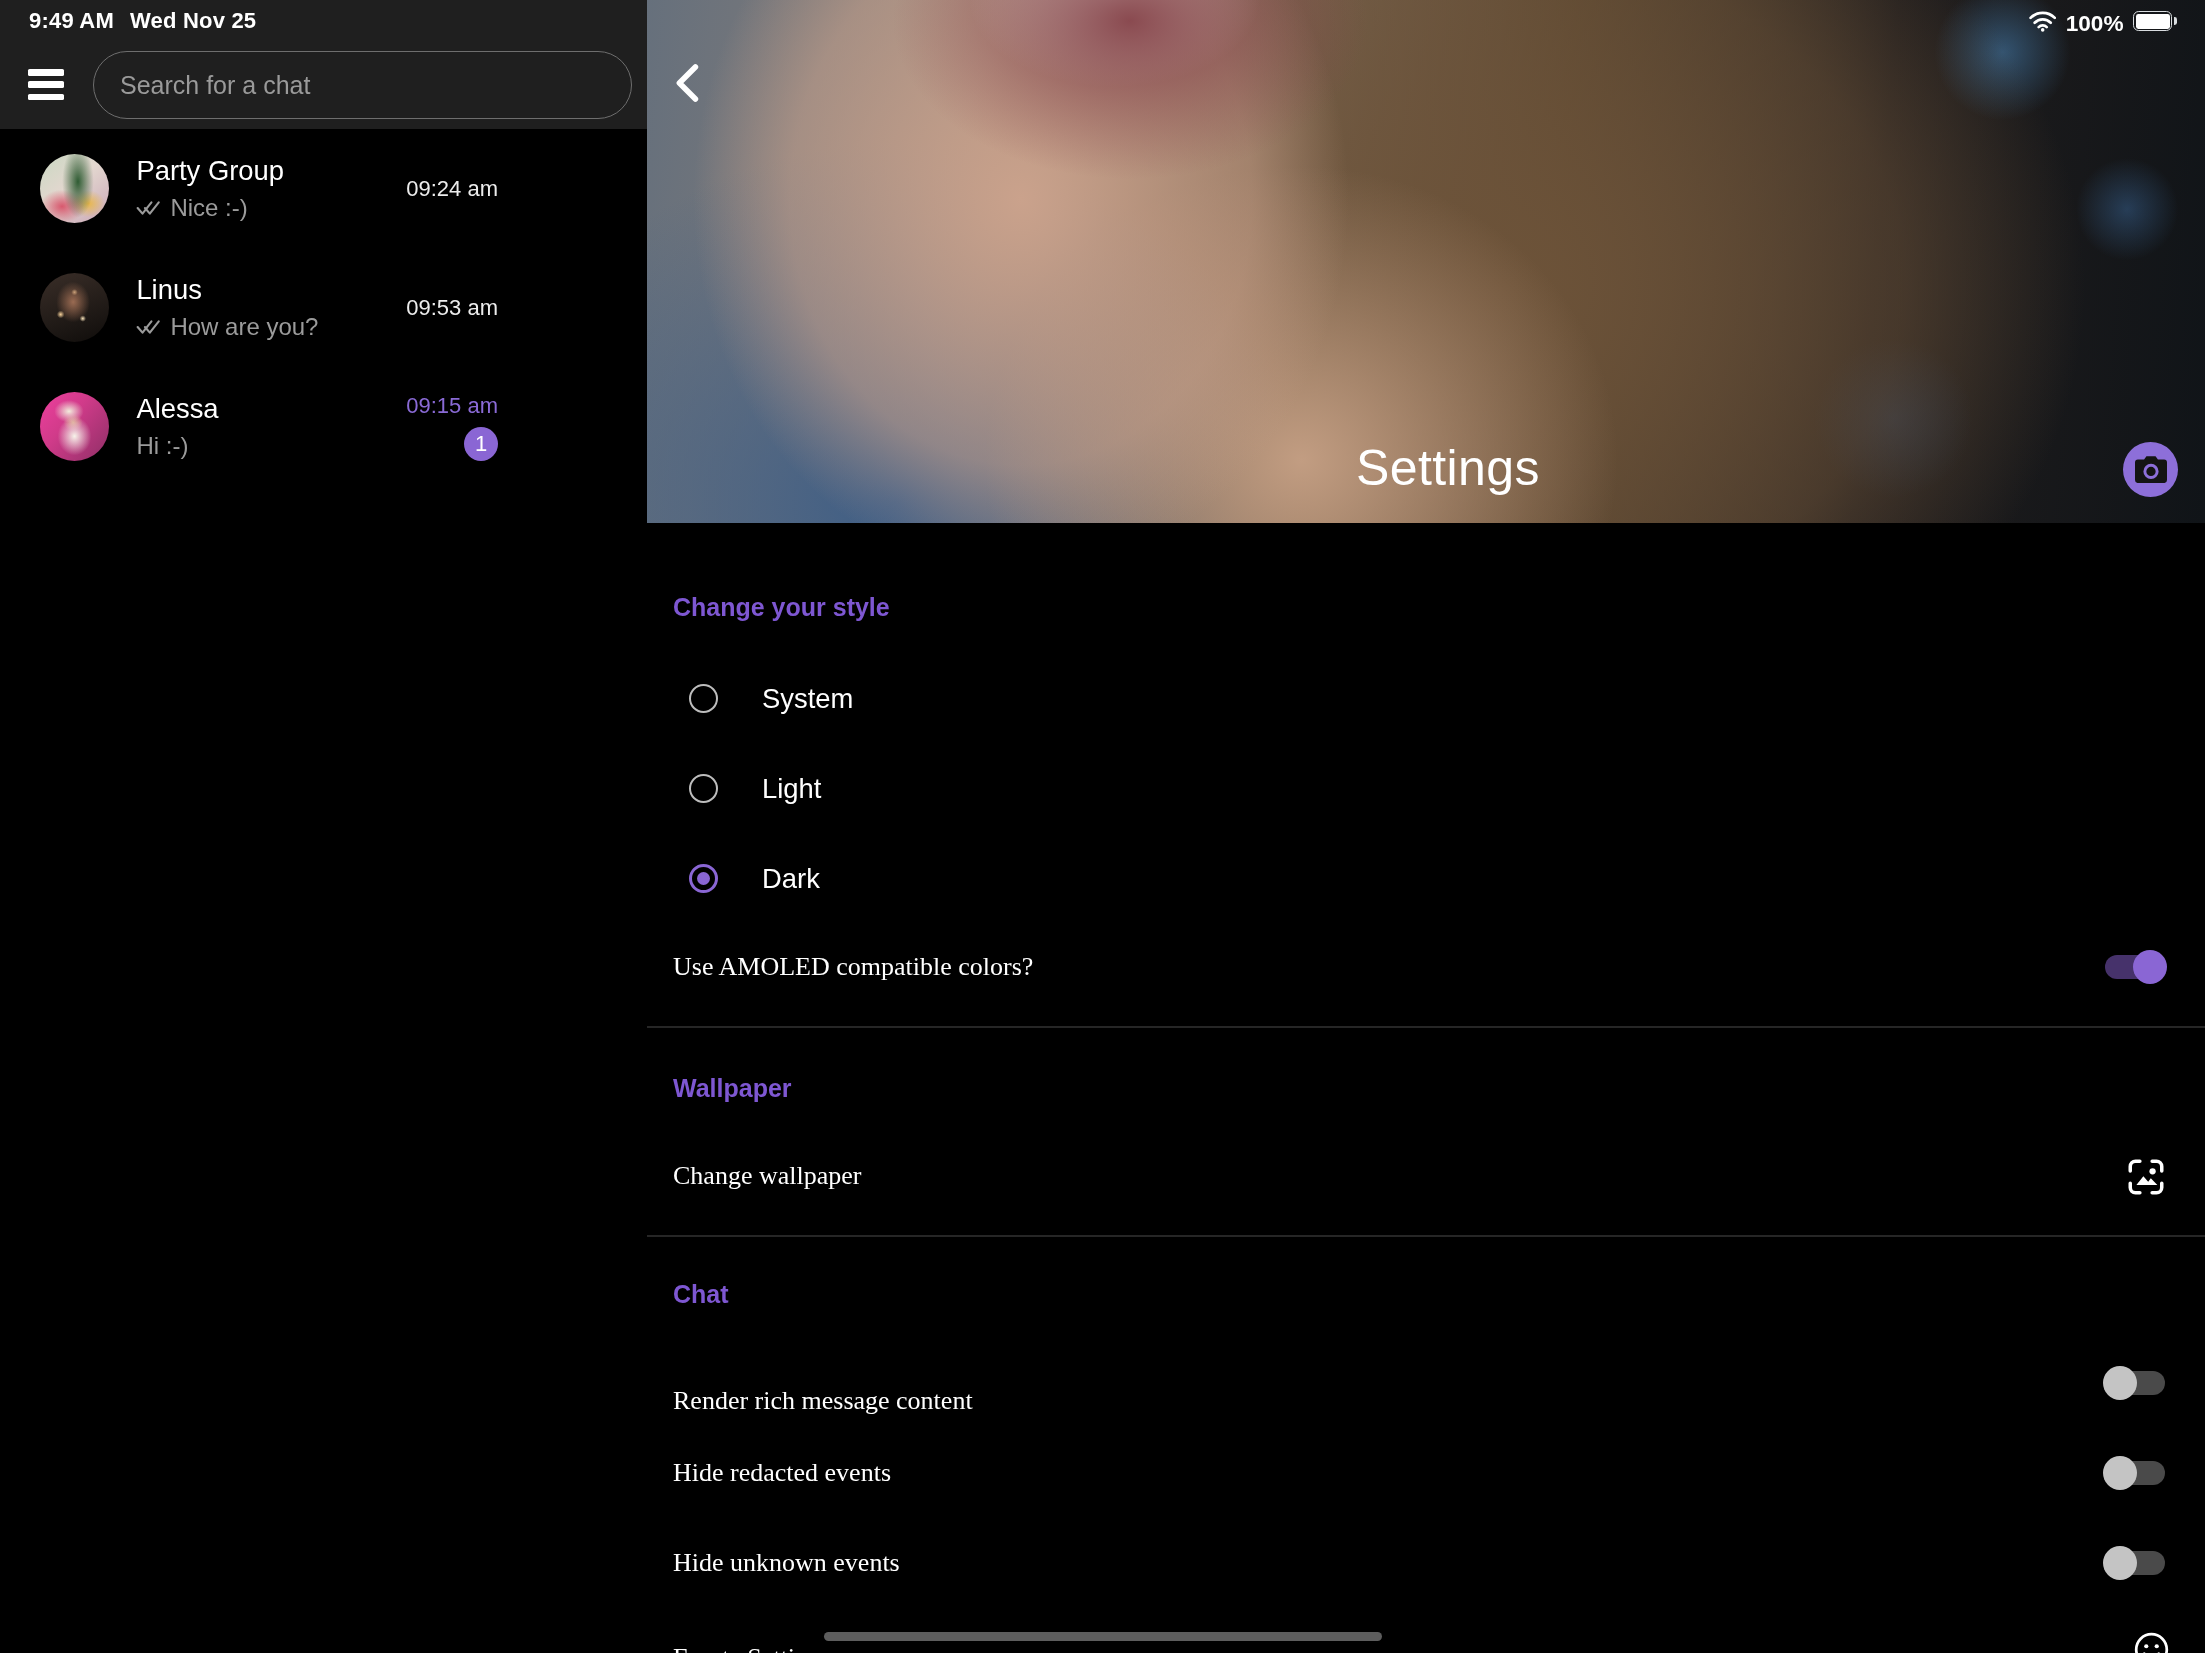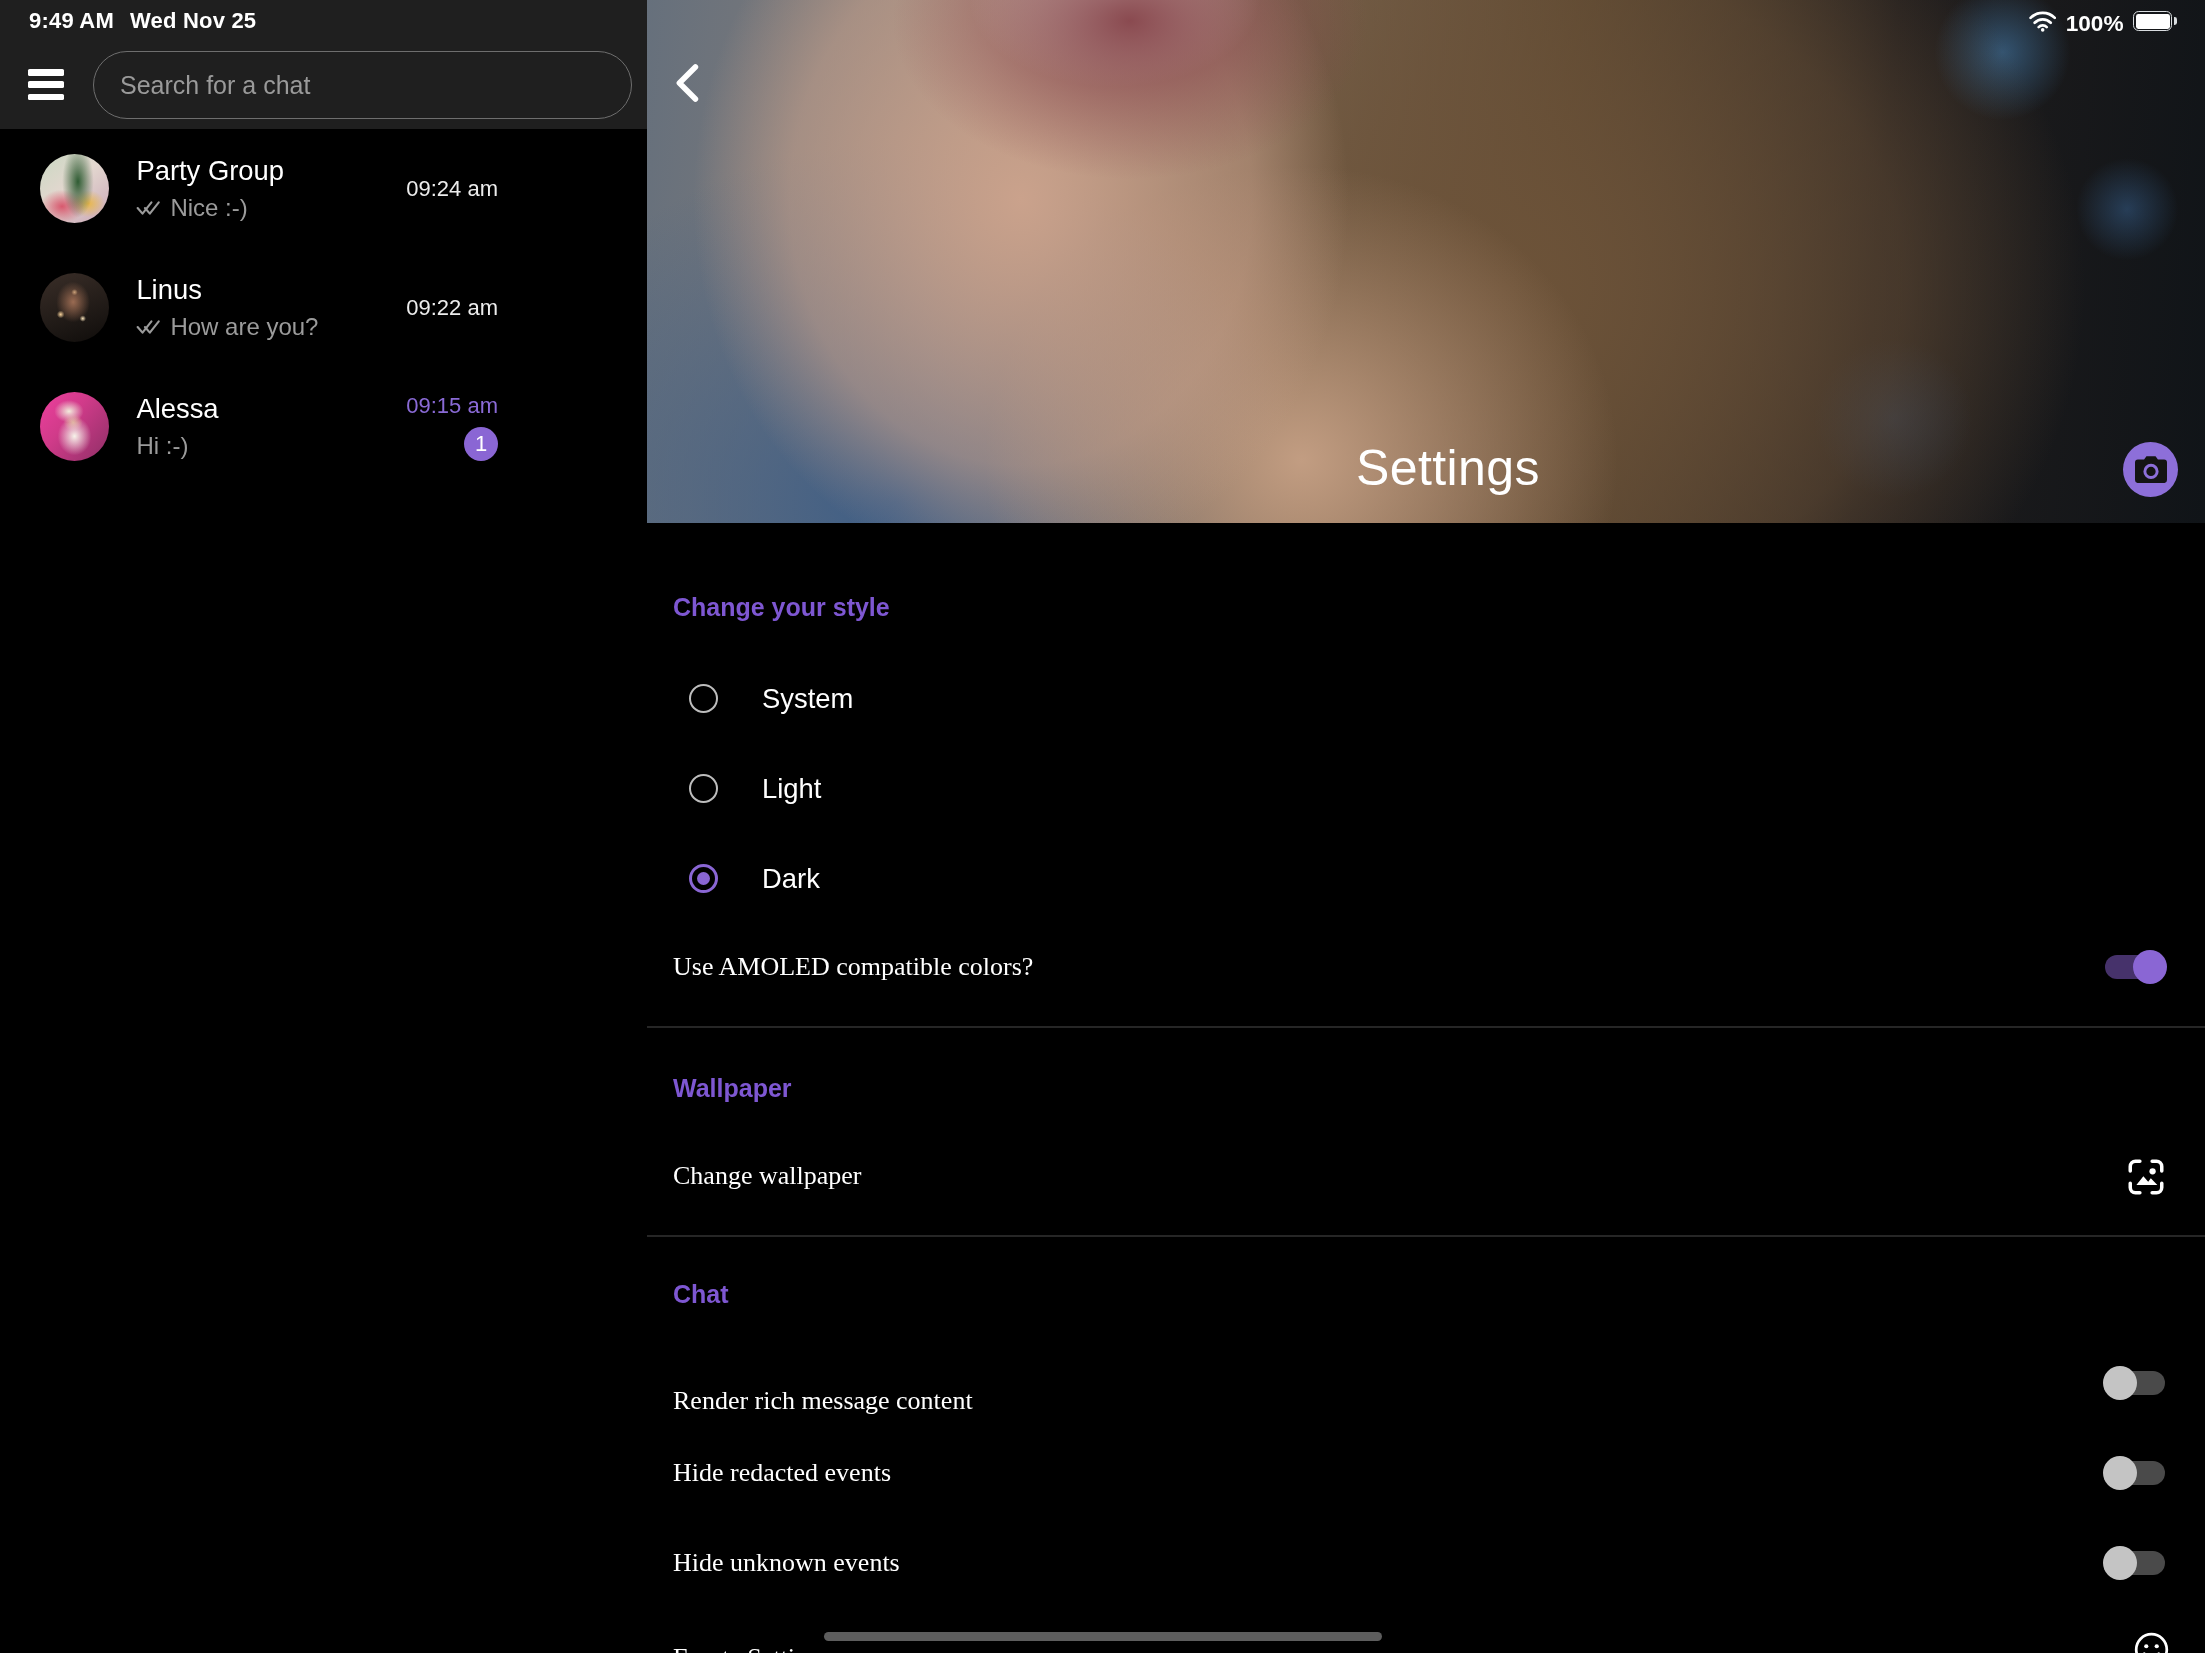--- a/index.html
+++ b/index.html
@@ -145,21 +145,21 @@
           <div class="chat-name">Linus</div>
           <div class="chat-sub">
             <svg width="26" height="18" viewBox="0 0 32 22">
               <path d="M2 11l6 7L19 4" fill="none" stroke="#9b9b9b" stroke-width="2.6" stroke-linecap="round" stroke-linejoin="round"></path>
               <path d="M11 11l6 7L28 4" fill="none" stroke="#9b9b9b" stroke-width="2.6" stroke-linecap="round" stroke-linejoin="round"></path>
             </svg>
             <span>How are you?</span>
           </div>
         </div>
         <div class="chat-right">
-          <span class="chat-time">09:22 am</span>
+          <span class="chat-time">09:53 am</span>
         </div>
       </div>
 
       <div class="chat-row">
         <div class="avatar av-alessa"></div>
         <div class="chat-mid">
           <div class="chat-name">Alessa</div>
           <div class="chat-sub">
             <span>Hi :-)</span>
           </div>

